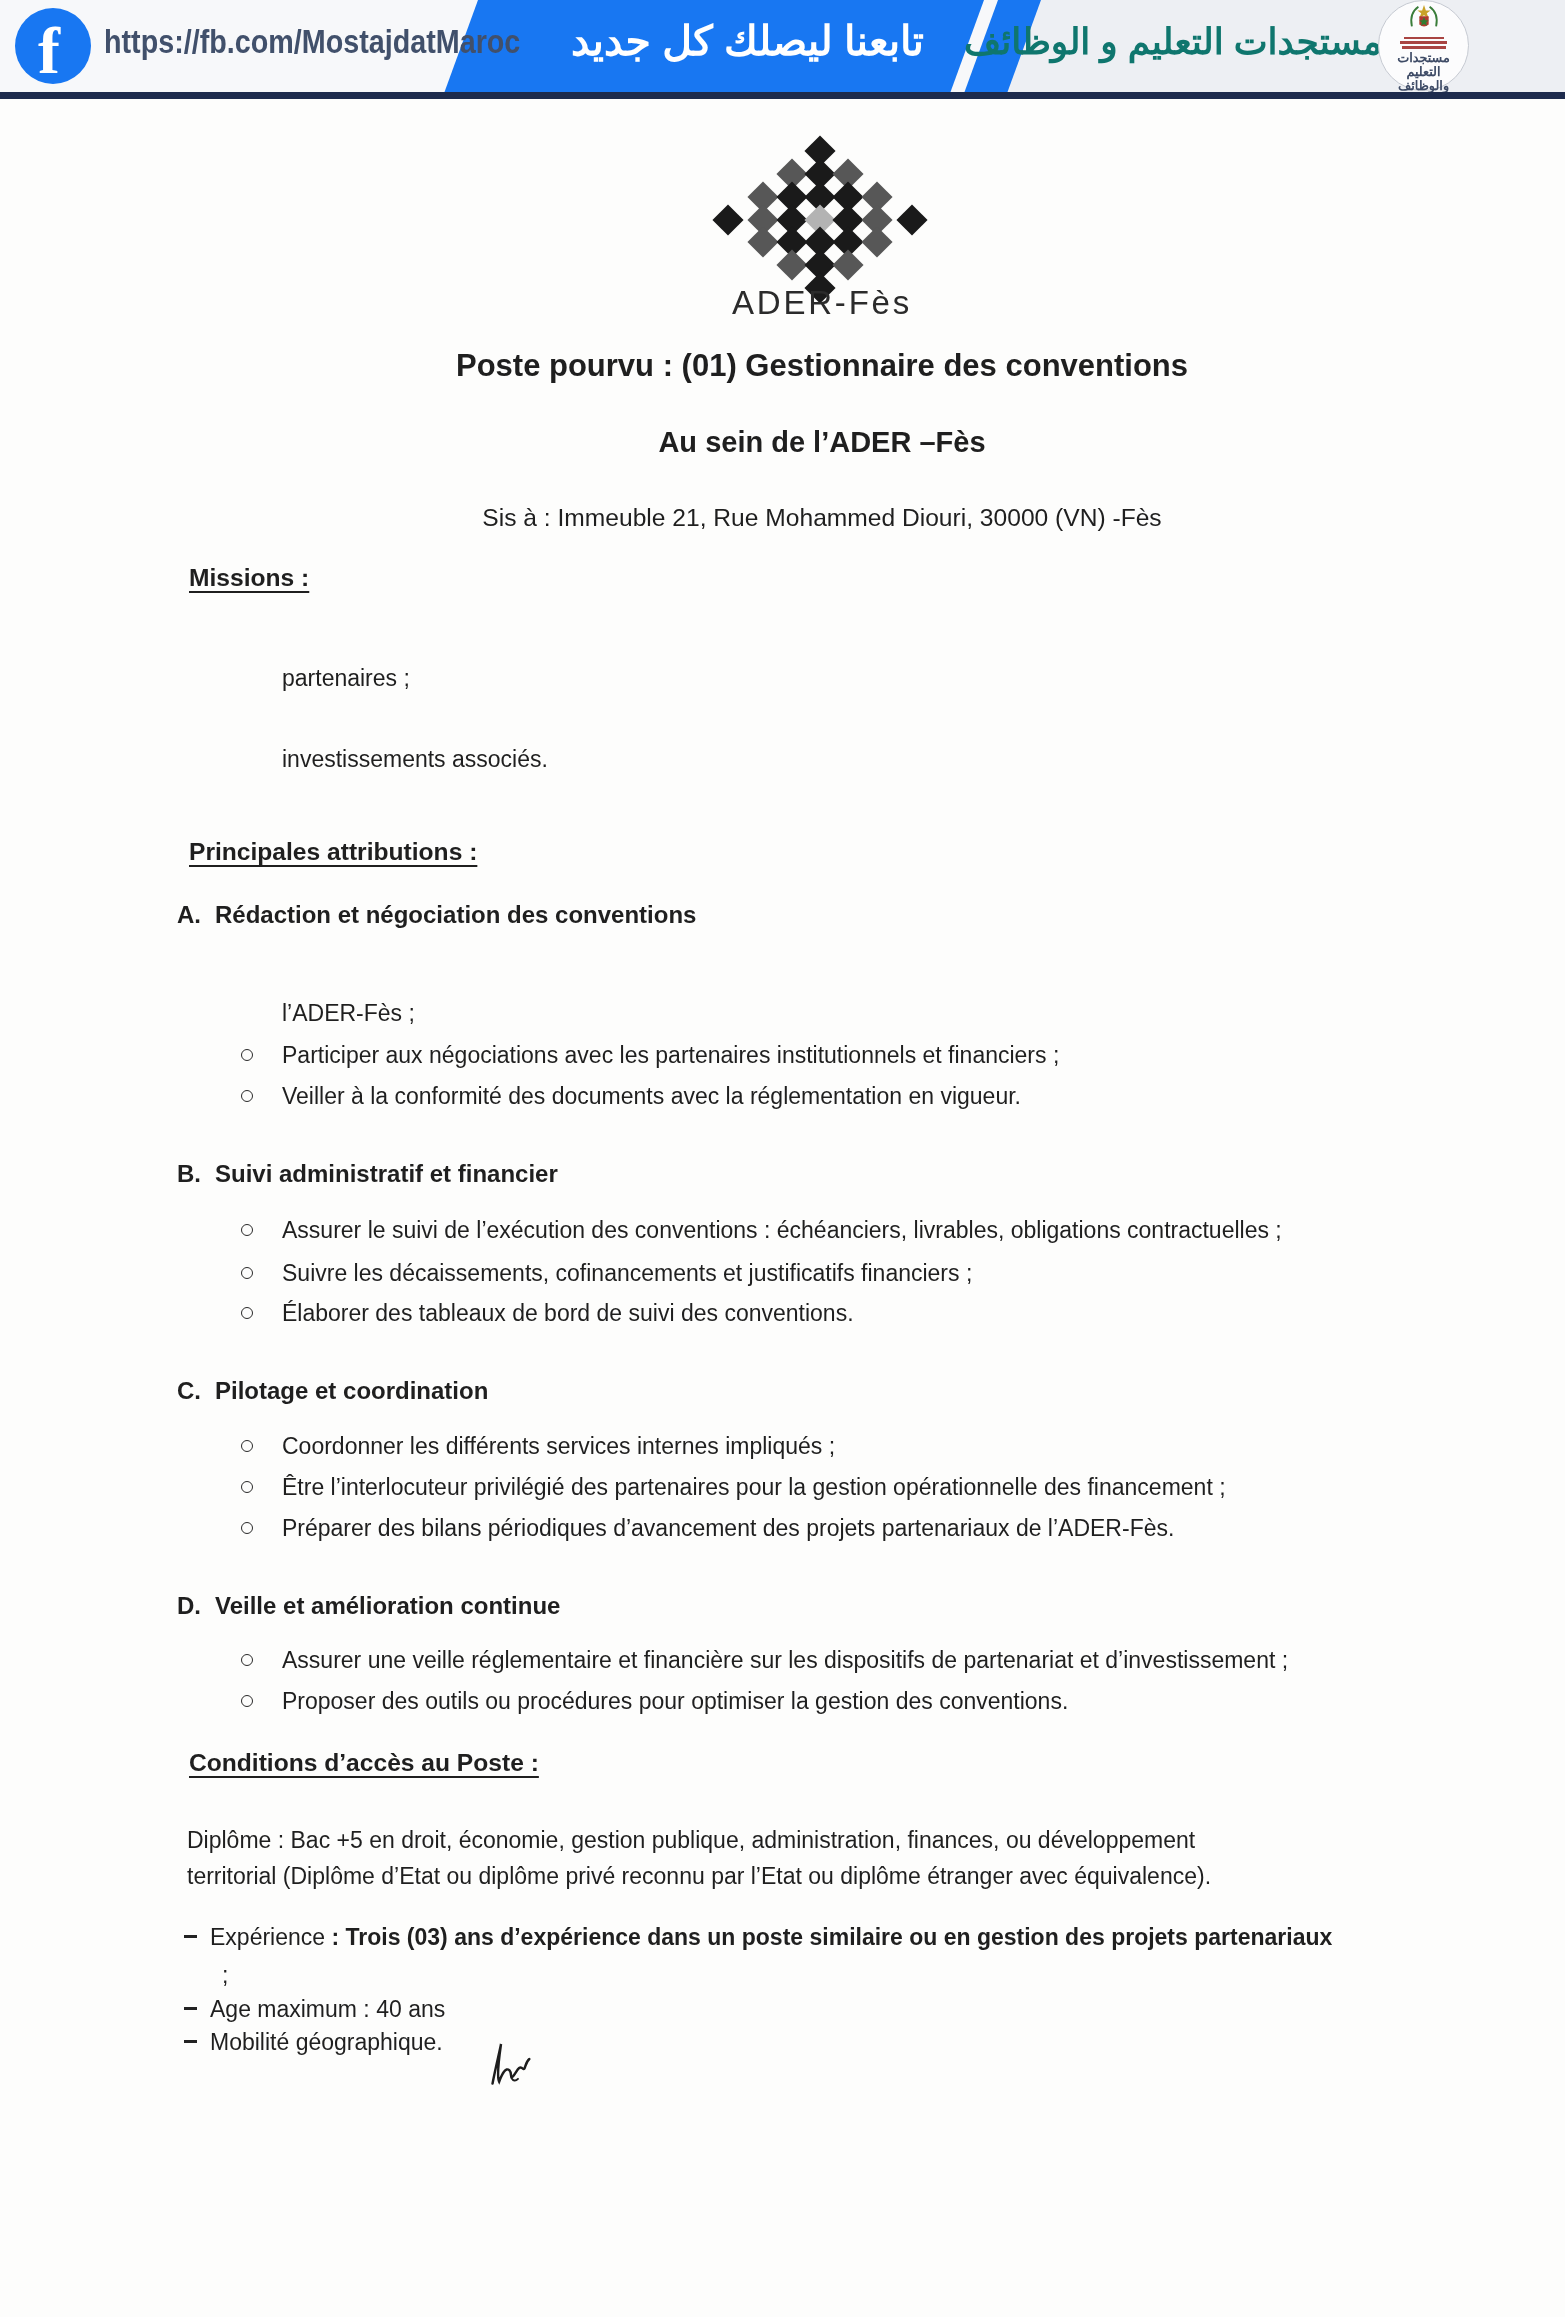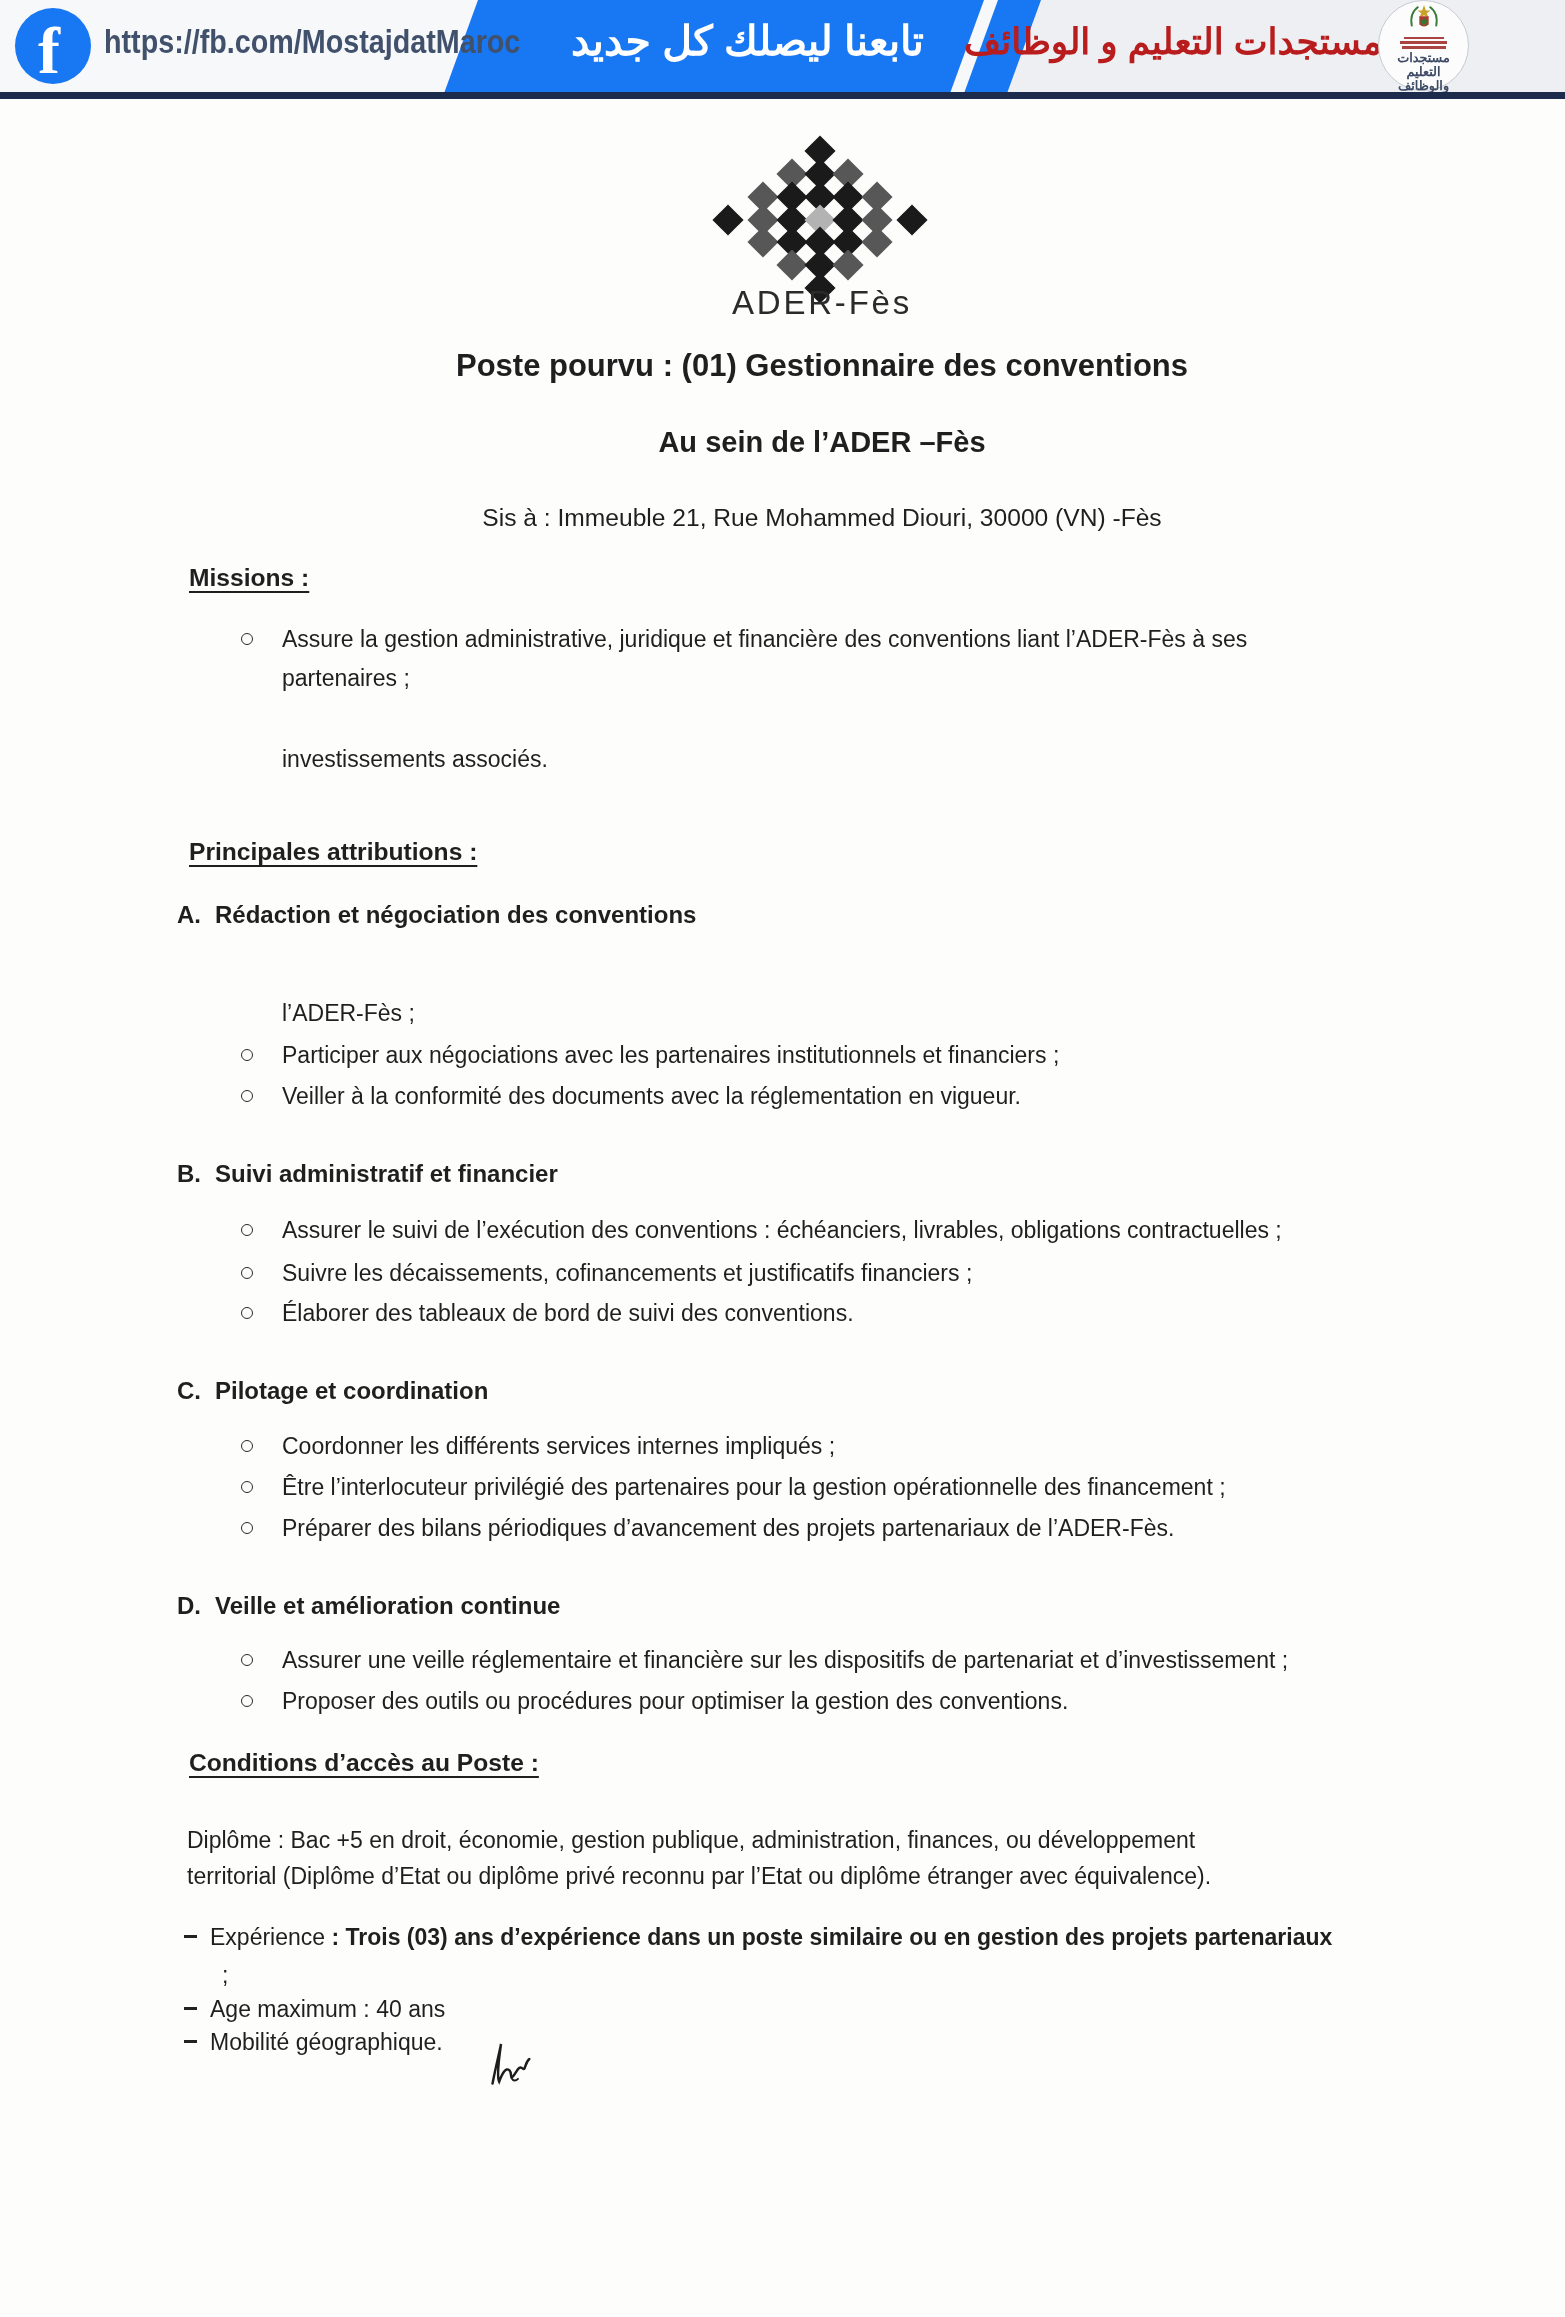--- a/index.html
+++ b/index.html
@@ -12,21 +12,21 @@
   
   .banner { position:absolute; left:0; top:0; width:1565px; height:92px; background:#f7f8fa; overflow:hidden; }
   .banner-gray { position:absolute; left:1027px; top:0; width:681px; height:92px; background:#edeff3; transform:skewX(-20deg); transform-origin:top left; }
   .banner-blue-main { position:absolute; left:478px; top:0; width:506px; height:92px; background:#1877f2; transform:skewX(-20deg); transform-origin:top left; }
   .banner-blue-tip { position:absolute; left:998px; top:0; width:43px; height:92px; background:#1877f2; transform:skewX(-20deg); transform-origin:top left; }
   .navy-line { position:absolute; left:0; top:92px; width:1565px; height:6.6px; background:#1d2b4d; }
   .fb-circle { position:absolute; left:15px; top:7.6px; width:76px; height:76px; border-radius:50%; background:#1877f2; overflow:hidden; }
   .fb-f { position:absolute; left:23px; top:5.7px; color:#ffffff; font-size:66px; font-weight:bold; font-family:"Liberation Serif", serif; }
   .fb-url { position:absolute; left:104px; top:23px; font-size:33px; font-weight:bold; color:#41506b; transform:scaleX(.87); transform-origin:left center; white-space:nowrap; letter-spacing:0px; }
   .follow-txt { position:absolute; left:544px; top:17px; width:407px; text-align:center; font-size:41px; font-weight:bold; color:#ffffff; white-space:nowrap; }
-  .page-title-ar { position:absolute; left:1032px; top:21px; width:350px; text-align:center; font-size:36px; font-weight:bold; color:#b91c1c; white-space:nowrap; }
+  .page-title-ar { position:absolute; left:1032px; top:21px; width:350px; text-align:center; font-size:36px; font-weight:bold; color:#0f766e; white-space:nowrap; }
   .badge { position:absolute; left:1378px; top:0px; width:91px; height:91px; border-radius:50%; background:#fcfcfd; border:1.9px solid #c6cad2; box-sizing:border-box; text-align:center; }
   .badge-lines { margin:0.9px auto 1.9px auto; width:49px; }
   .badge-lines div { height:2.8px; margin:1.9px auto; background:#a94442; }
   .badge-txt { font-size:12.8px; line-height:14px; font-weight:bold; color:#3e4b66; }
   
   .diamond-grid { position:absolute; left:711px; top:138px; width:218px; height:163px; }
   .dm { position:absolute; width:22px; height:22px; transform:rotate(45deg); }
   .center-line { position:absolute; left:79px; width:1486px; text-align:center; white-space:nowrap; }
   .ader-caption { top:284px; font-size:33px; letter-spacing:2.8px; color:#2b2b2b; }
   .doc-title { top:348px; font-size:31px; font-weight:bold; }
@@ -105,21 +105,20 @@
       <div class="dm" style="left: 126px; top: 116px; background: rgb(87, 87, 87);"></div>
       <div class="dm" style="left: 98px; top: 139px; background: rgb(26, 26, 26);"></div>
     </div>
   <div class="abs center-line ader-caption">ADER-Fès</div>
 
   <div class="abs center-line doc-title">Poste pourvu : (01) Gestionnaire des conventions</div>
   <div class="abs center-line doc-subtitle">Au sein de l’ADER –Fès</div>
   <div class="abs center-line doc-address">Sis à : Immeuble 21, Rue Mohammed Diouri, 30000 (VN) -Fès</div>
 
   <div class="h-underline" style="top:564px;">Missions :</div>
-  <div class="bullet-line" style="top:625px;"><span class="mark"></span><span>Assure la gestion administrative, juridique et financière des conventions liant l’ADER-Fès à ses</span></div>
   <div class="bullet-line" style="top:664px;">partenaires ;</div>
   <div class="bullet-line" style="top:745px;">investissements associés.</div>
 
   <div class="h-underline" style="top:838px;">Principales attributions :</div>
 
   <div class="sec-letter" style="top:901px;">A.</div>
   <div class="sec-title" style="top:901px;">Rédaction et négociation des conventions</div>
   <div class="bullet-line" style="top:999px;">l’ADER-Fès ;</div>
   <div class="bullet-line" style="top:1041px;"><span class="mark"></span><span>Participer aux négociations avec les partenaires institutionnels et financiers ;</span></div>
   <div class="bullet-line" style="top:1082px;"><span class="mark"></span><span>Veiller à la conformité des documents avec la réglementation en vigueur.</span></div>

